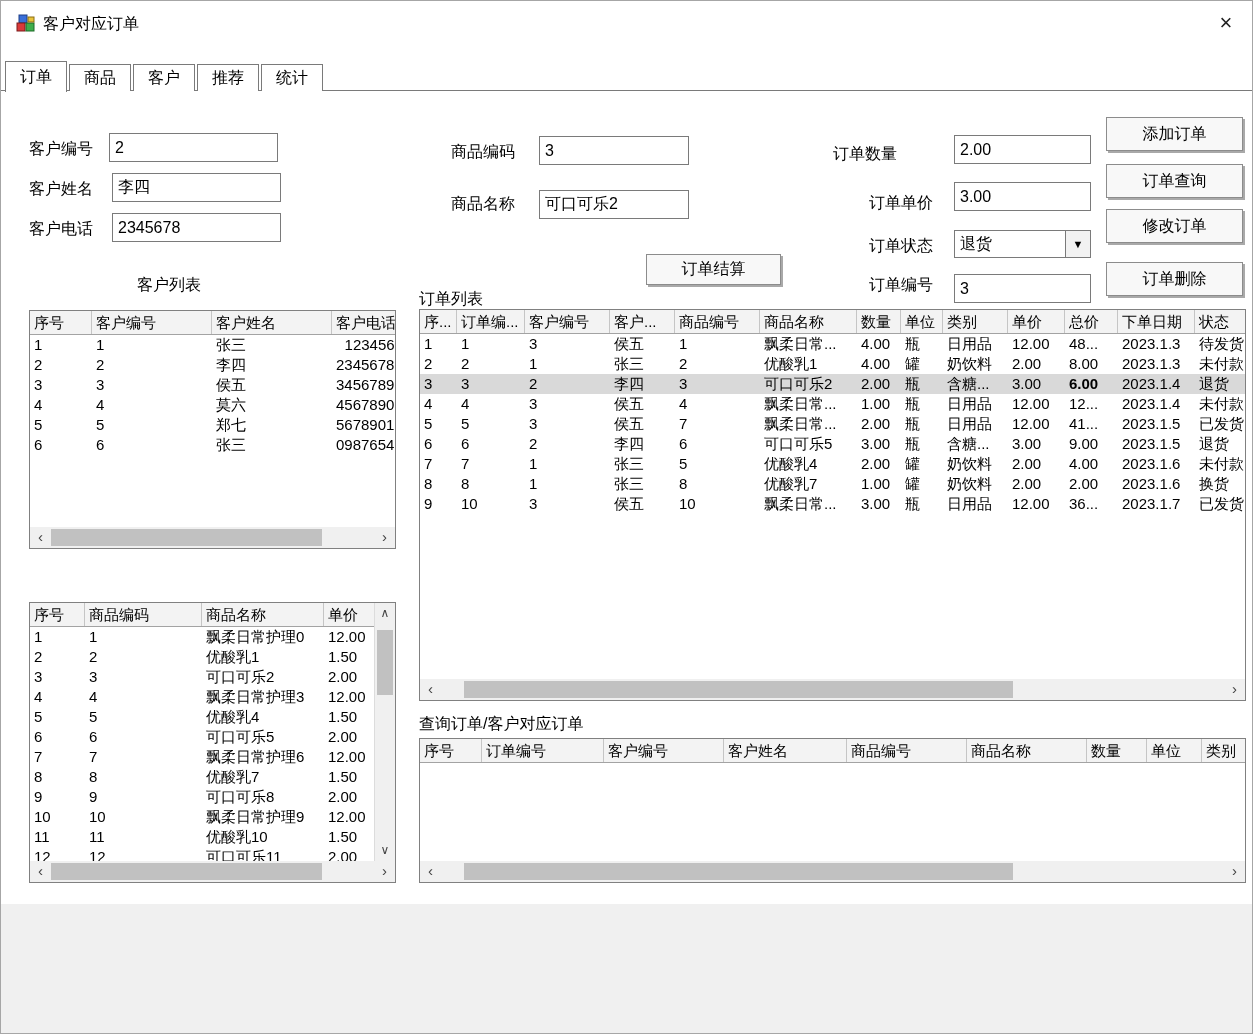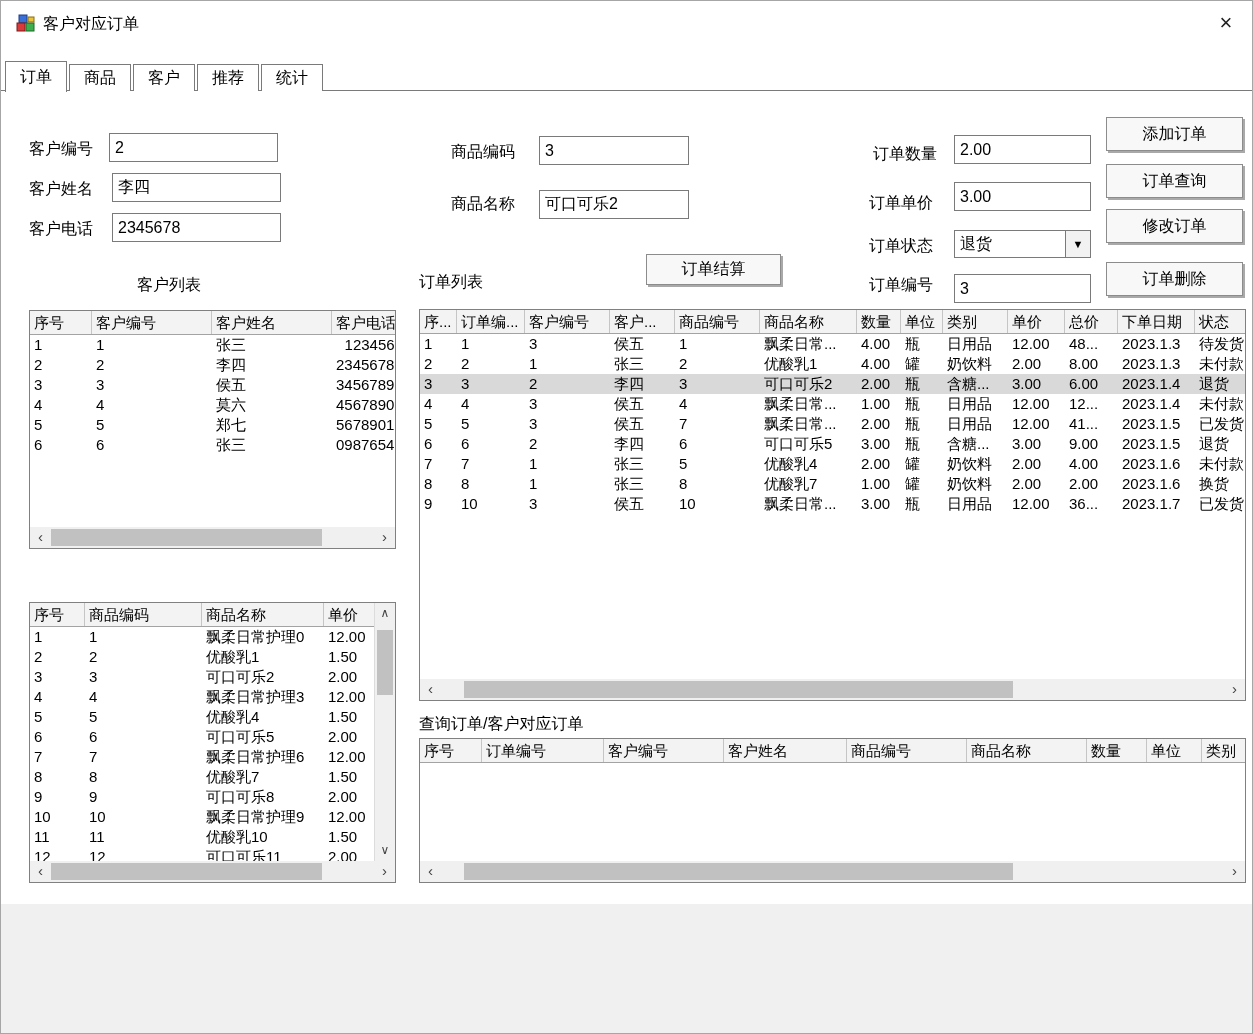--- a/index.html
+++ b/index.html
@@ -98,21 +98,21 @@
   <span class="lbl" style="left:28px;top:178px">客户姓名</span>
   <input class="txt" style="left: 111px; top: 172px; width: 169px;" value="李四">
   <span class="lbl" style="left:28px;top:218px">客户电话</span>
   <input class="txt" style="left: 111px; top: 212px; width: 169px;" value="2345678">
 
   <span class="lbl" style="left:450px;top:141px">商品编码</span>
   <input class="txt" style="left: 538px; top: 135px; width: 150px;" value="3">
   <span class="lbl" style="left:450px;top:193px">商品名称</span>
   <input class="txt" style="left: 538px; top: 189px; width: 150px;" value="可口可乐2">
 
-  <span class="lbl" style="left:872px;top:143px">订单数量</span>
+  <span class="lbl" style="left:832px;top:143px">订单数量</span>
   <input class="txt" style="left: 953px; top: 134px; width: 137px;" value="2.00">
   <span class="lbl" style="left:868px;top:192px">订单单价</span>
   <input class="txt" style="left: 953px; top: 181px; width: 137px;" value="3.00">
   <span class="lbl" style="left:868px;top:235px">订单状态</span>
   <div class="combo" style="left:953px;top:229px;width:137px">
     <span class="combo-value">退货</span>
     <span class="combo-btn">▼</span>
   </div>
   <span class="lbl" style="left:868px;top:274px">订单编号</span>
   <input class="txt" style="left: 953px; top: 273px; width: 137px;" value="3">
@@ -169,21 +169,21 @@
         <div class="lv-cell" style="width: 75px;">5678901</div>
       </div>
       <div class="lv-row">
         <div class="lv-cell" style="width: 62px;">6</div>
         <div class="lv-cell" style="width: 120px;">6</div>
         <div class="lv-cell" style="width: 120px;">张三</div>
         <div class="lv-cell" style="width: 75px;">0987654</div>
       </div>
     </div>
 
-  <div class="sec-title" style="left:418px;top:271px">订单列表</div>
+  <div class="sec-title" style="left:418px;top:288px">订单列表</div>
   <div class="listview" style="left:418px;top:308px;width:827px;height:392px">
     <div class="hscroll">
       <span class="sarrow">‹</span>
       <span class="strack">
           <span class="sthumb" style="left:3%;width:70%"></span>
         </span>
       <span class="sarrow">›</span>
     </div>
   <div class="lv-head">
         <div class="lv-hcell" style="width: 37px;">序...</div>
@@ -234,21 +234,21 @@
         <div class="lv-cell" style="width: 37px;">3</div>
         <div class="lv-cell" style="width: 68px;">3</div>
         <div class="lv-cell" style="width: 85px;">2</div>
         <div class="lv-cell" style="width: 65px;">李四</div>
         <div class="lv-cell" style="width: 85px;">3</div>
         <div class="lv-cell" style="width: 97px;">可口可乐2</div>
         <div class="lv-cell" style="width: 44px;">2.00</div>
         <div class="lv-cell" style="width: 42px;">瓶</div>
         <div class="lv-cell" style="width: 65px;">含糖...</div>
         <div class="lv-cell" style="width: 57px;">3.00</div>
-        <div class="lv-cell" style="width: 53px;">6.00</div>
+        <div class="lv-cell" style="width: 53px; font-weight: bold;">6.00</div>
         <div class="lv-cell" style="width: 77px;">2023.1.4</div>
         <div class="lv-cell" style="width: 60px;">退货</div>
       </div>
       <div class="lv-row">
         <div class="lv-cell" style="width: 37px;">4</div>
         <div class="lv-cell" style="width: 68px;">4</div>
         <div class="lv-cell" style="width: 85px;">3</div>
         <div class="lv-cell" style="width: 65px;">侯五</div>
         <div class="lv-cell" style="width: 85px;">4</div>
         <div class="lv-cell" style="width: 97px;">飘柔日常...</div>

